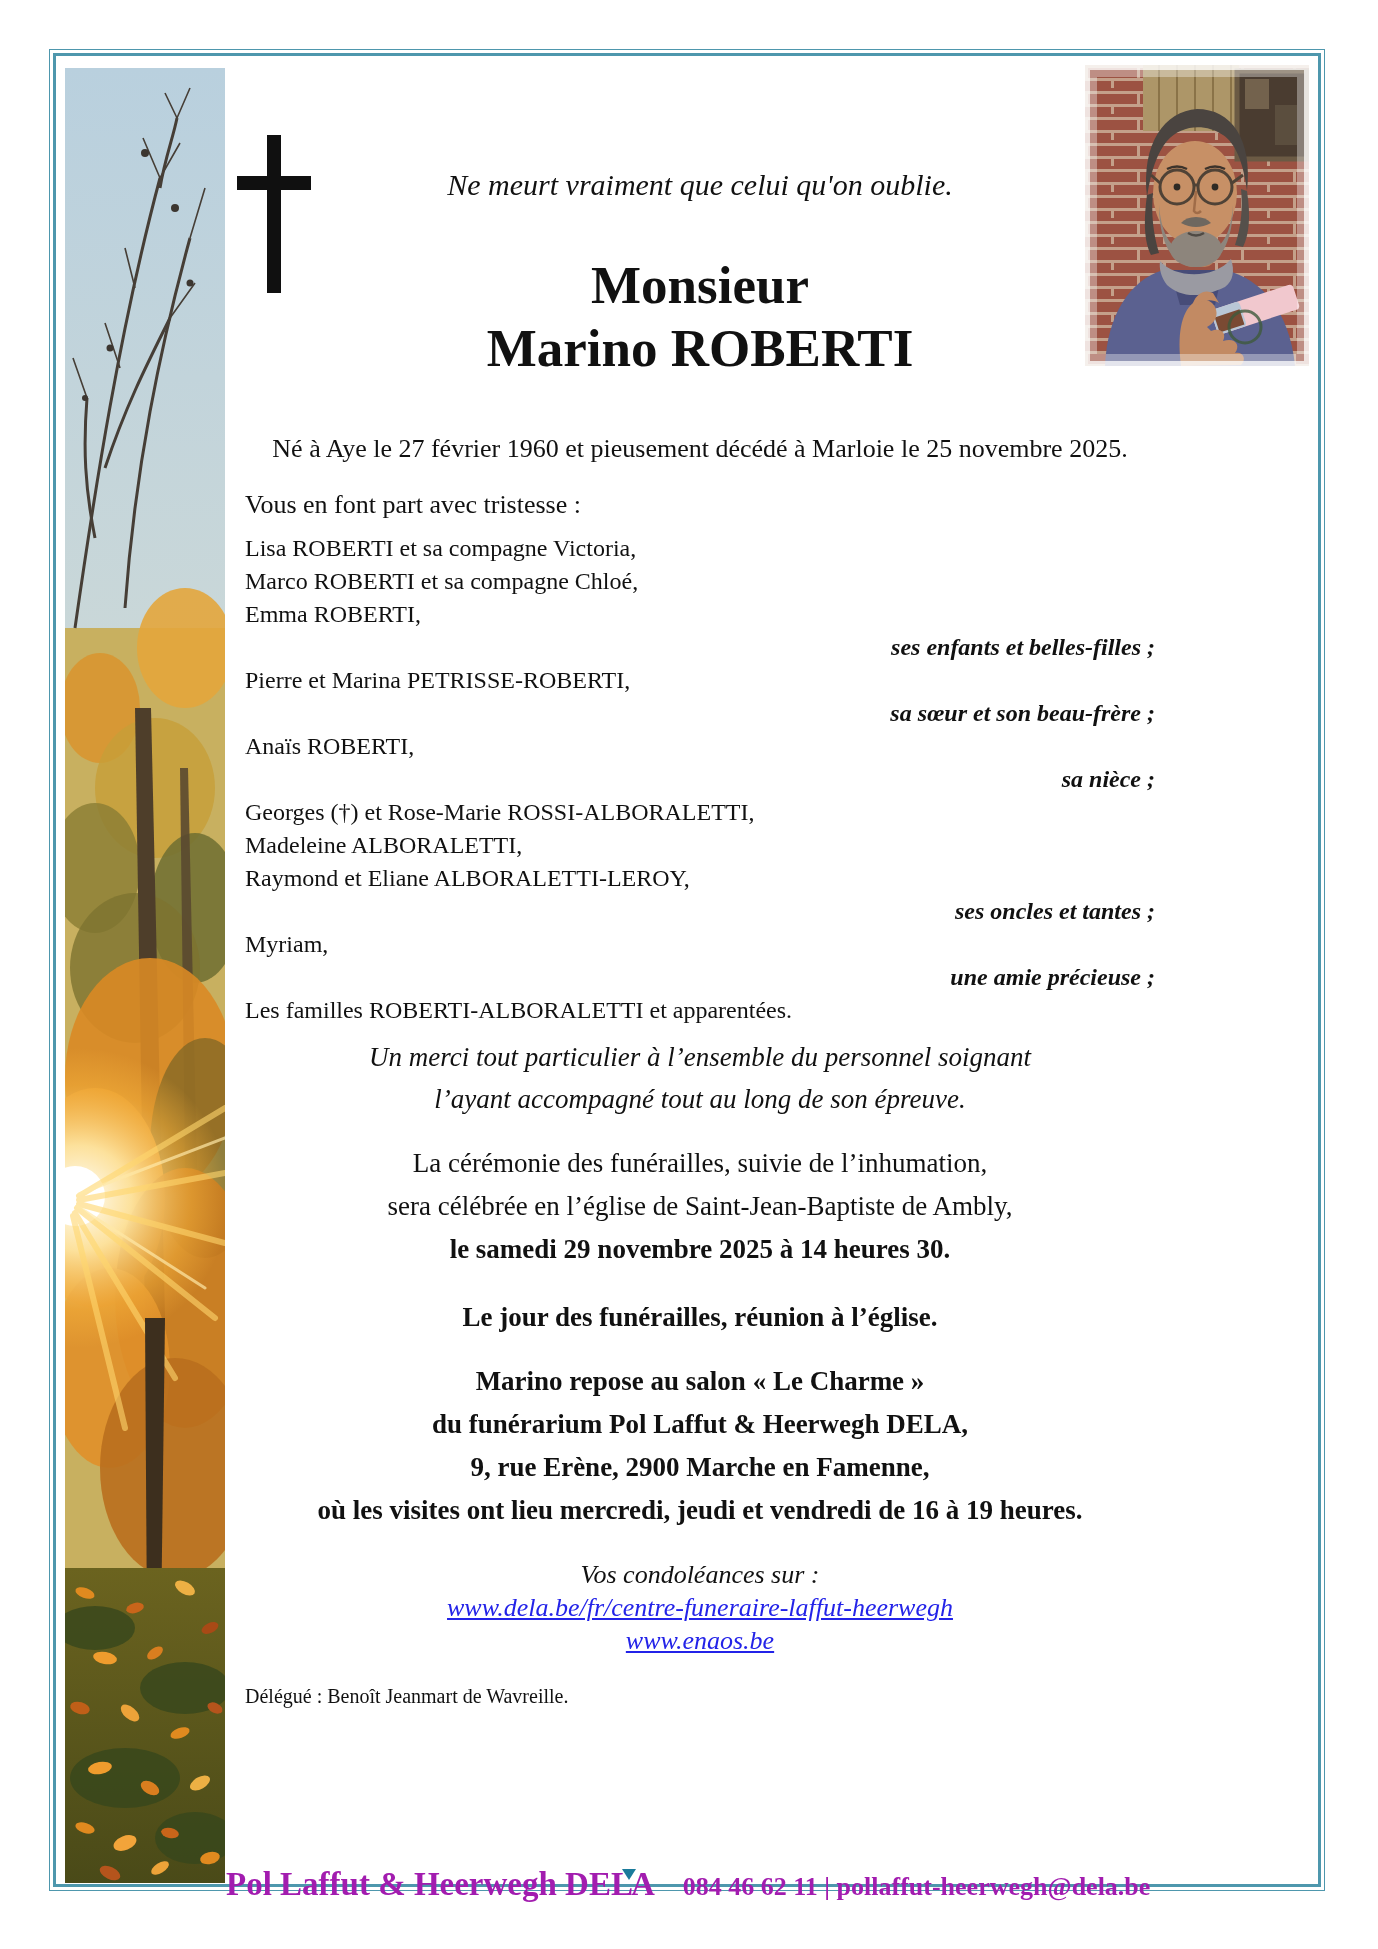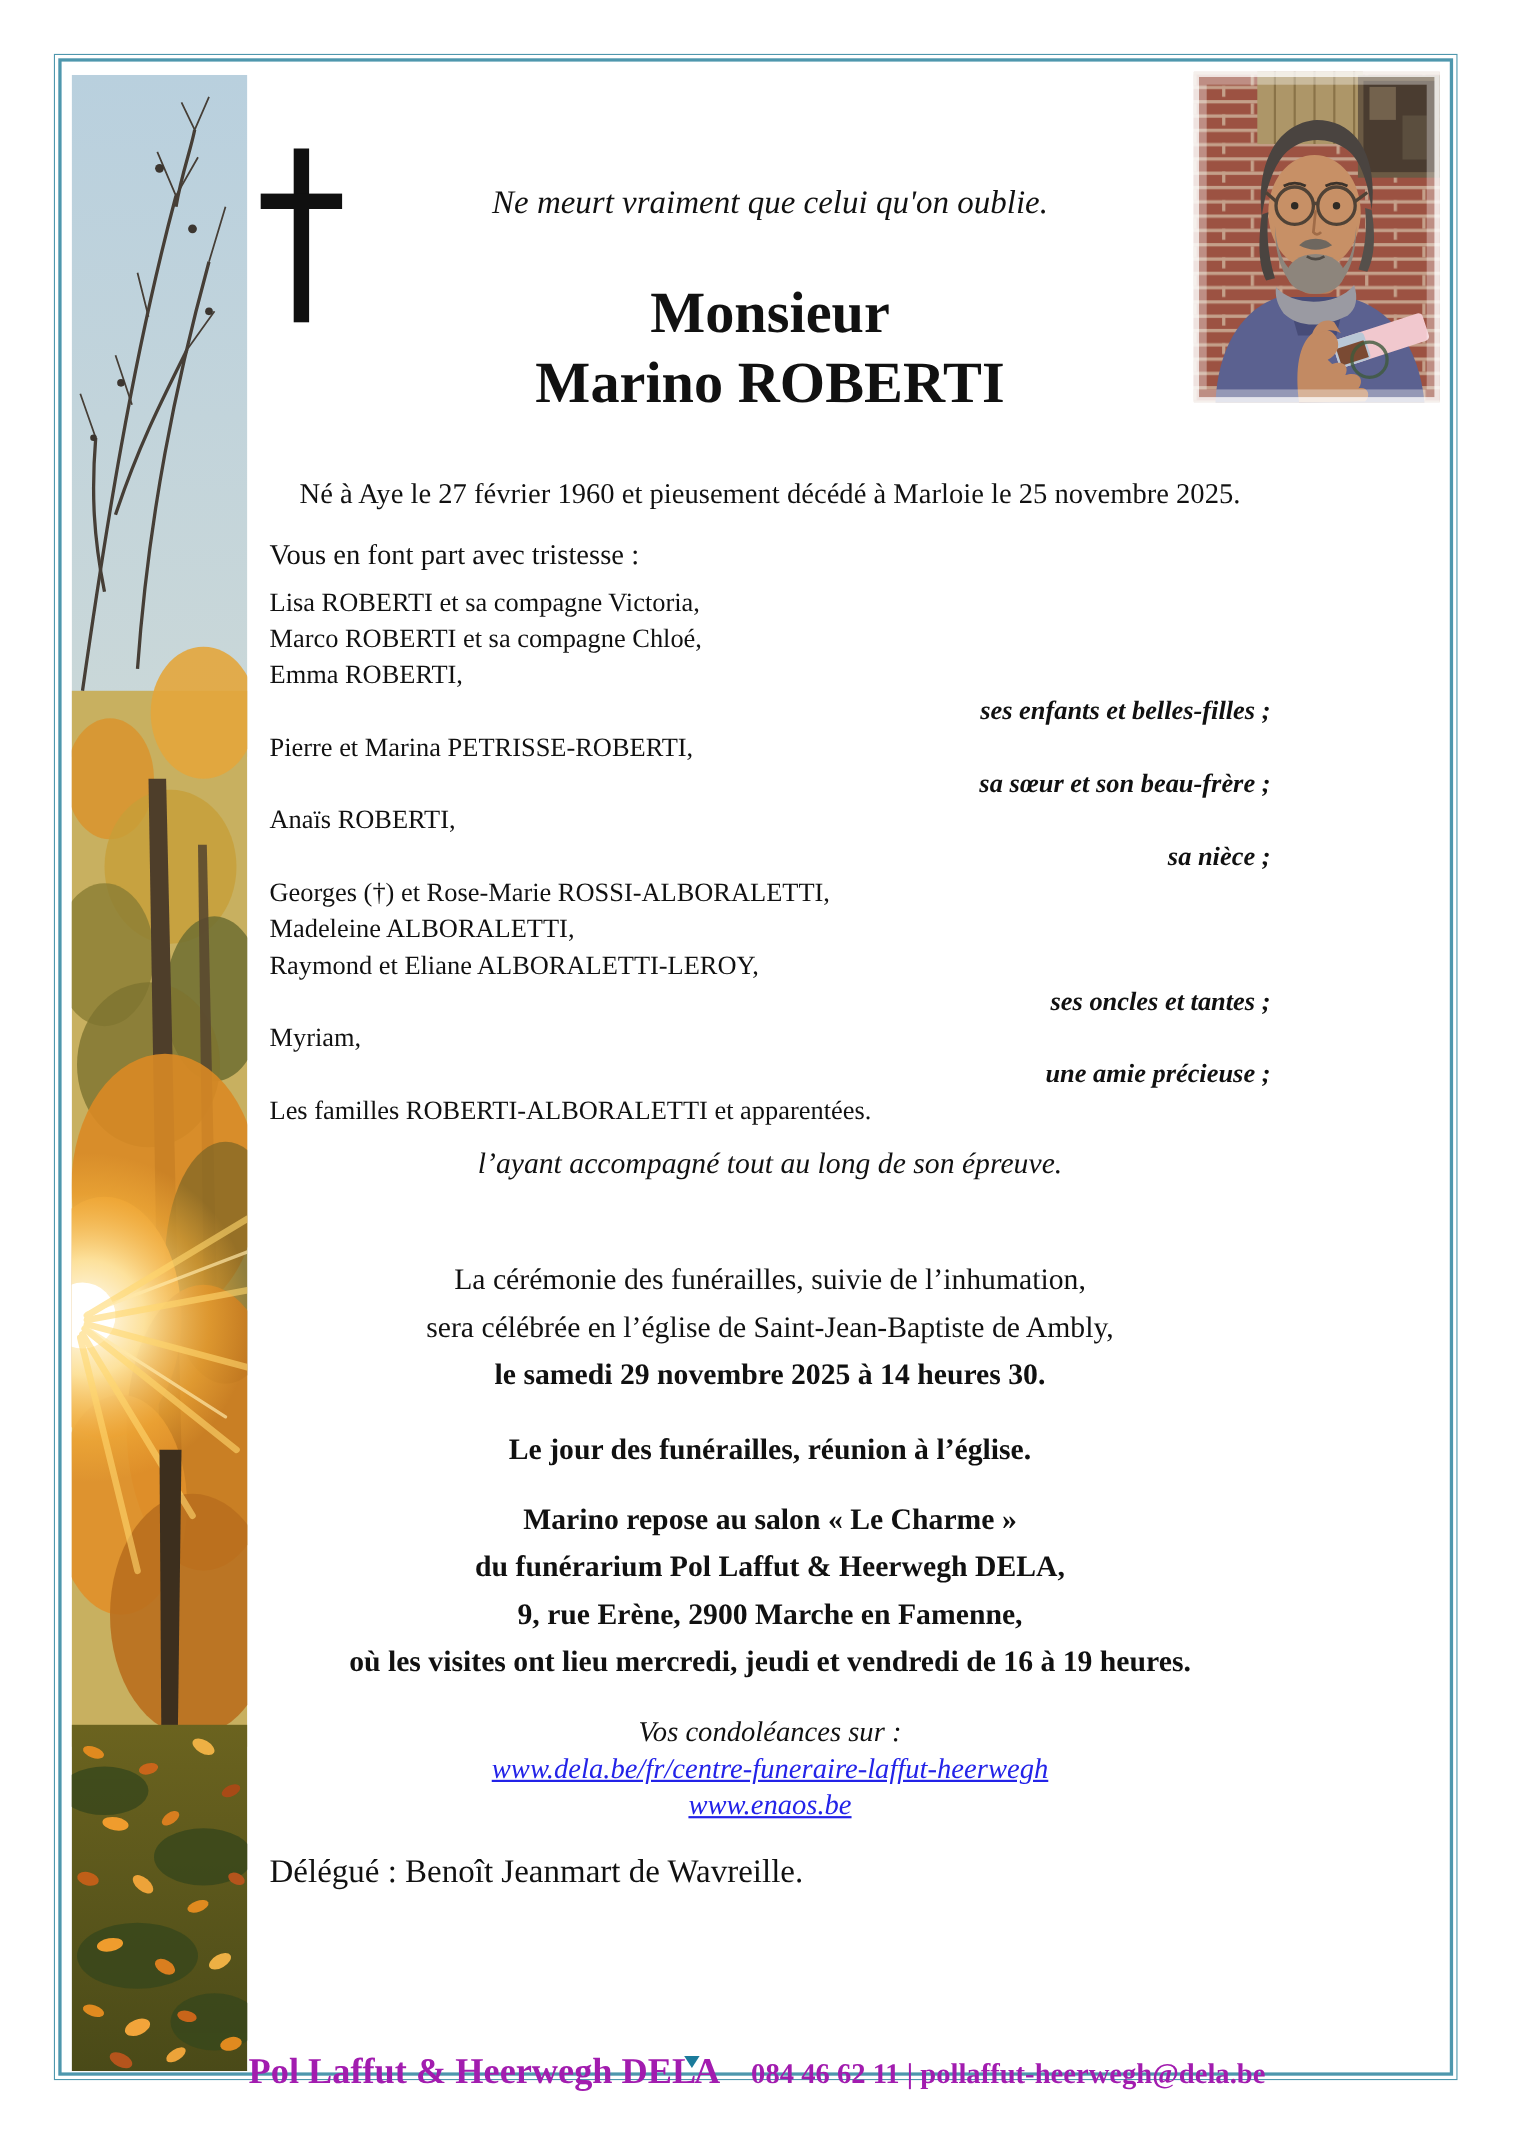--- a/index.html
+++ b/index.html
@@ -85,21 +85,21 @@
 
   .condolences {
     position: absolute; left: 189px; top: 1502px; width: 910px;
     text-align: center; font-style: italic; font-size: 26px;
   }
   .condolences p { margin: 0; line-height: 33px; }
   .condolences a { color: #2323e8; text-decoration: underline; }
 
   .delegate {
     position: absolute; left: 189px; top: 1629px; width: 910px;
-    font-size: 30px;
+    font-size: 20px;
   }
 
   .footer {
     position: absolute; left: 170px; top: 1808px; width: 1092px;
     color: #a21caf;
   }
   .brand-line { font-size: 33px; font-weight: bold; line-height: 40px; white-space: nowrap; }
   .brand-contact { font-size: 26px; font-weight: bold; margin-left: 28px; }
   .dela-tri {
     display: inline-block; width: 0; height: 0;
@@ -322,20 +322,21 @@
       <p>Georges (†) et Rose-Marie ROSSI-ALBORALETTI,</p>
       <p>Madeleine ALBORALETTI,</p>
       <p>Raymond et Eliane ALBORALETTI-LEROY,</p>
       <p class="role">ses oncles et tantes ;</p>
       <p>Myriam,</p>
       <p class="role">une amie précieuse ;</p>
       <p>Les familles ROBERTI-ALBORALETTI et apparentées.</p>
     </div>
 
     <div class="thanks">
+      <p>Un merci tout particulier à l’ensemble du personnel soignant</p>
       <p>l’ayant accompagné tout au long de son épreuve.</p>
     </div>
 
     <div class="ceremony">
       <p>La cérémonie des funérailles, suivie de l’inhumation,</p>
       <p>sera célébrée en l’église de Saint-Jean-Baptiste de Ambly,</p>
       <p class="bold">le samedi 29 novembre 2025 à 14 heures 30.</p>
     </div>
 
     <div class="meeting">Le jour des funérailles, réunion à l’église.</div>

